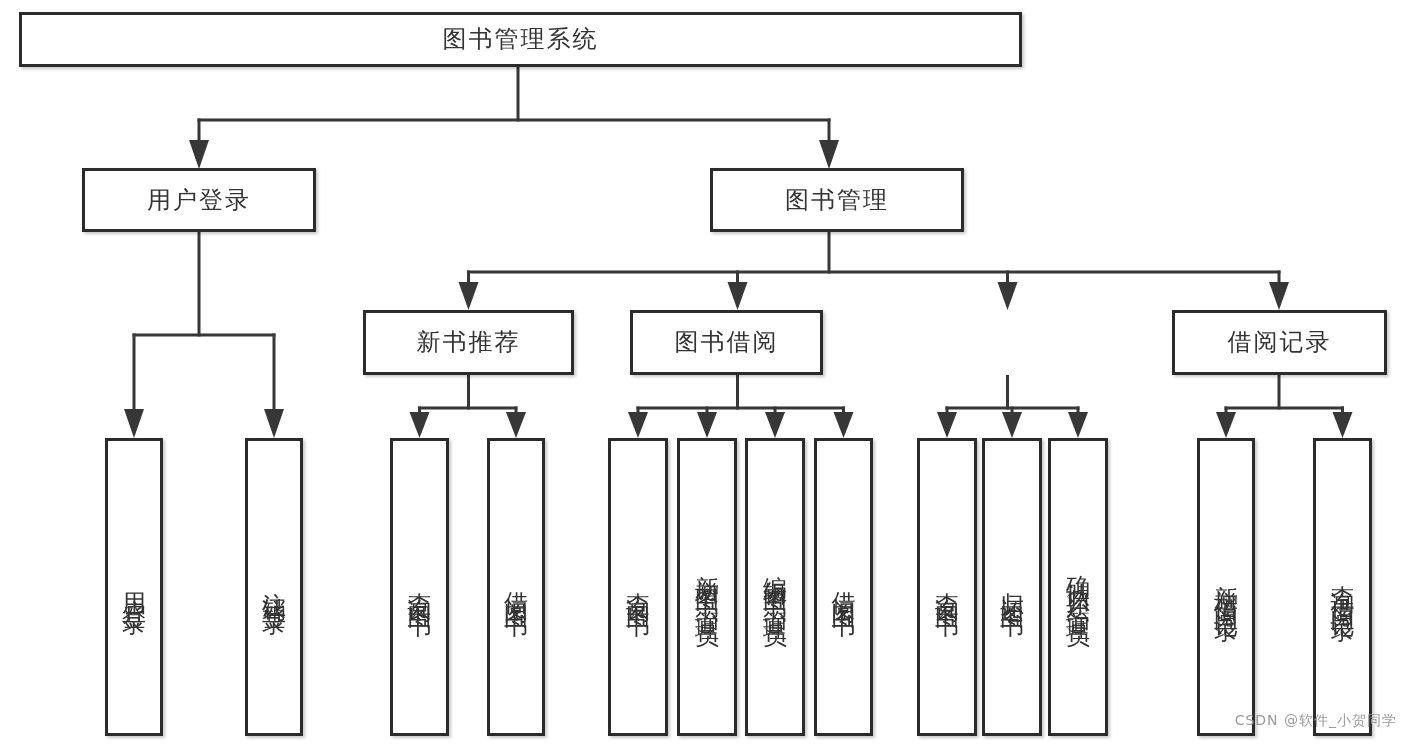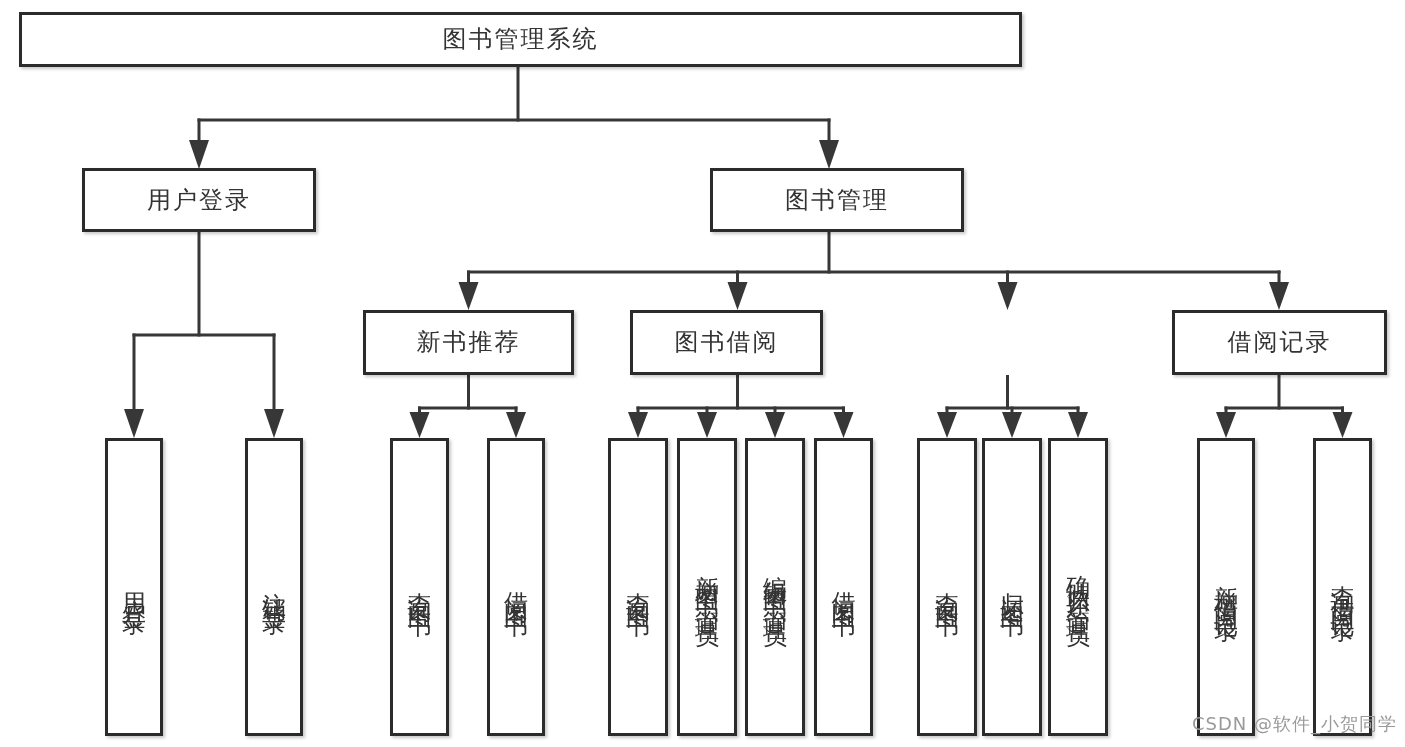--- a/index.html
+++ b/index.html
@@ -41,21 +41,21 @@
   .leaf .vtext{
     writing-mode:vertical-lr;
     text-orientation:mixed;
     letter-spacing:7px;
     font-size:24px;
     line-height:1;
   }
   .watermark{
     position:absolute;
     top:712px;right:8px;
-    font-size:18px;
+    font-size:14px;
     color:var(--watermark);
     z-index:5;
     letter-spacing:1px;
   }
 </style>
 </head>
 <body>
 
 <div id="stage">
 

